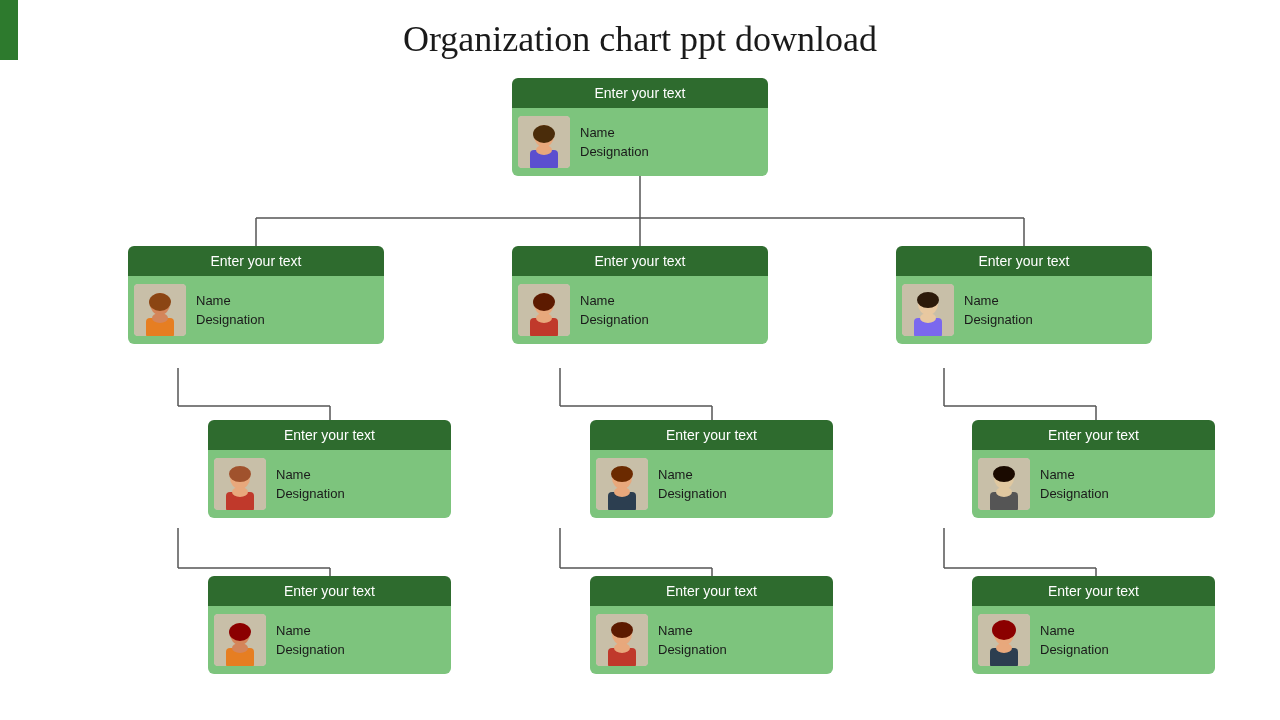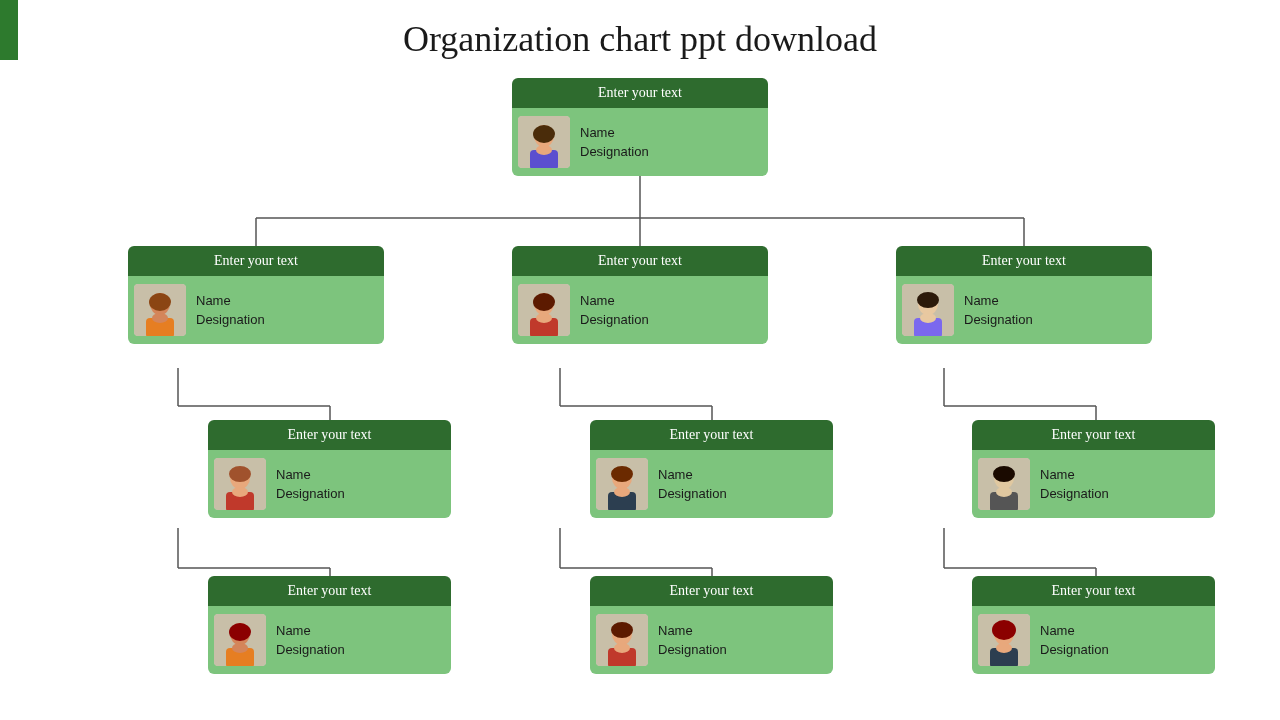--- a/index.html
+++ b/index.html
@@ -55,21 +55,21 @@
       border: none;
       position: absolute;
     }
 
     .card-header {
       background: #2e6b2e;
       color: #fff;
       text-align: center;
       font-size: 14px;
       padding: 7px 8px;
-      font-family: Liberation Serif, serif;
+      font-family: Liberation Sans, sans-serif;
     }
 
     .card-body {
       background: #7dc47d;
       display: flex;
       align-items: center;
       padding: 6px;
       min-height: 68px;
     }
 

